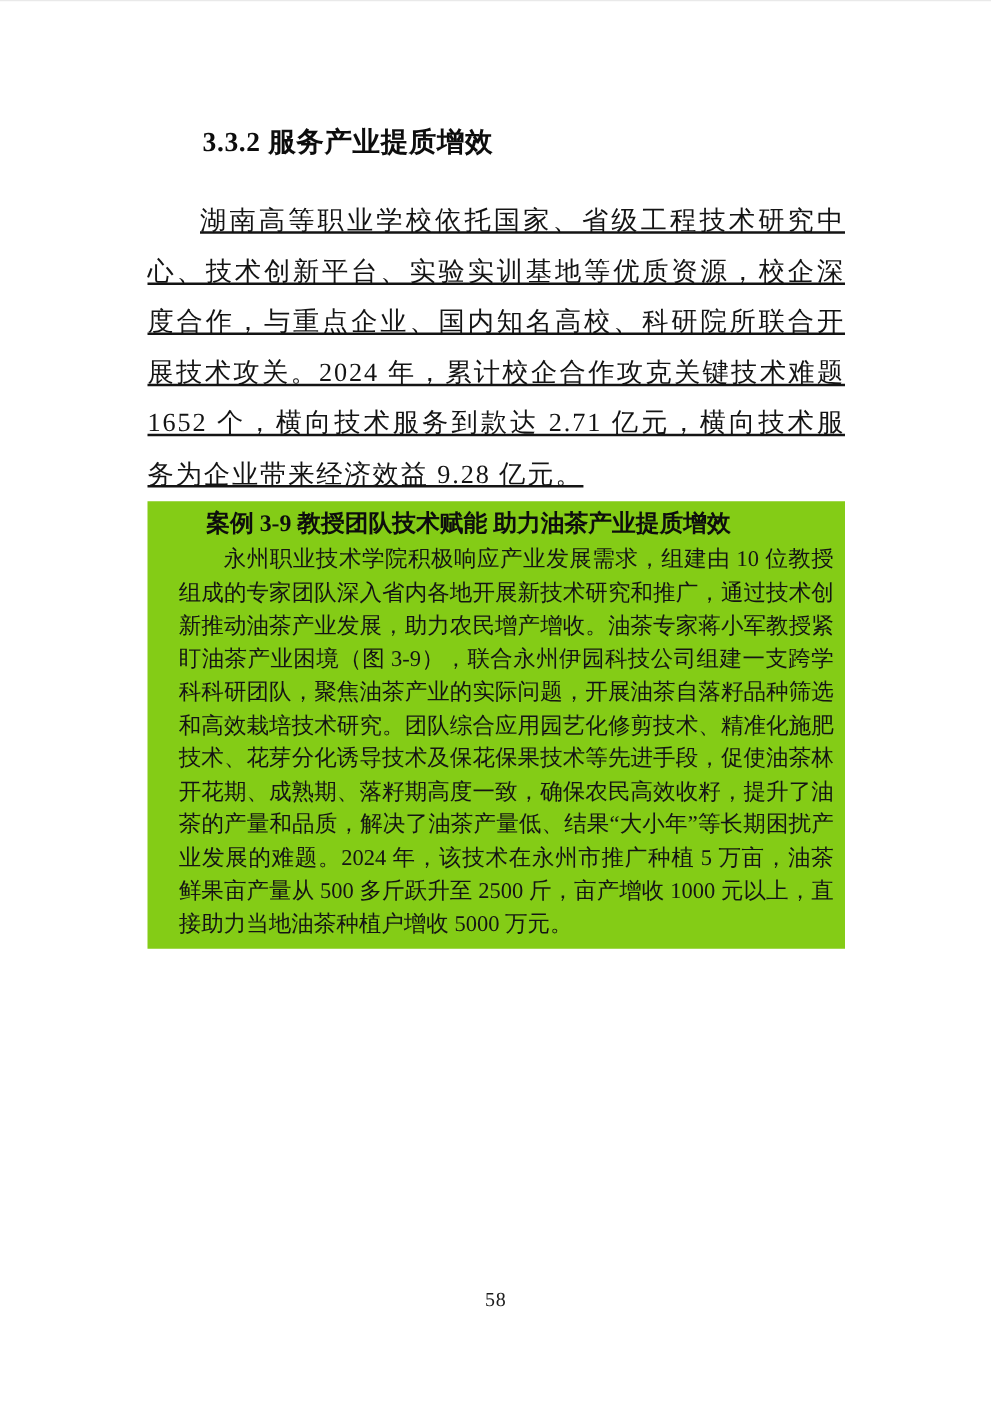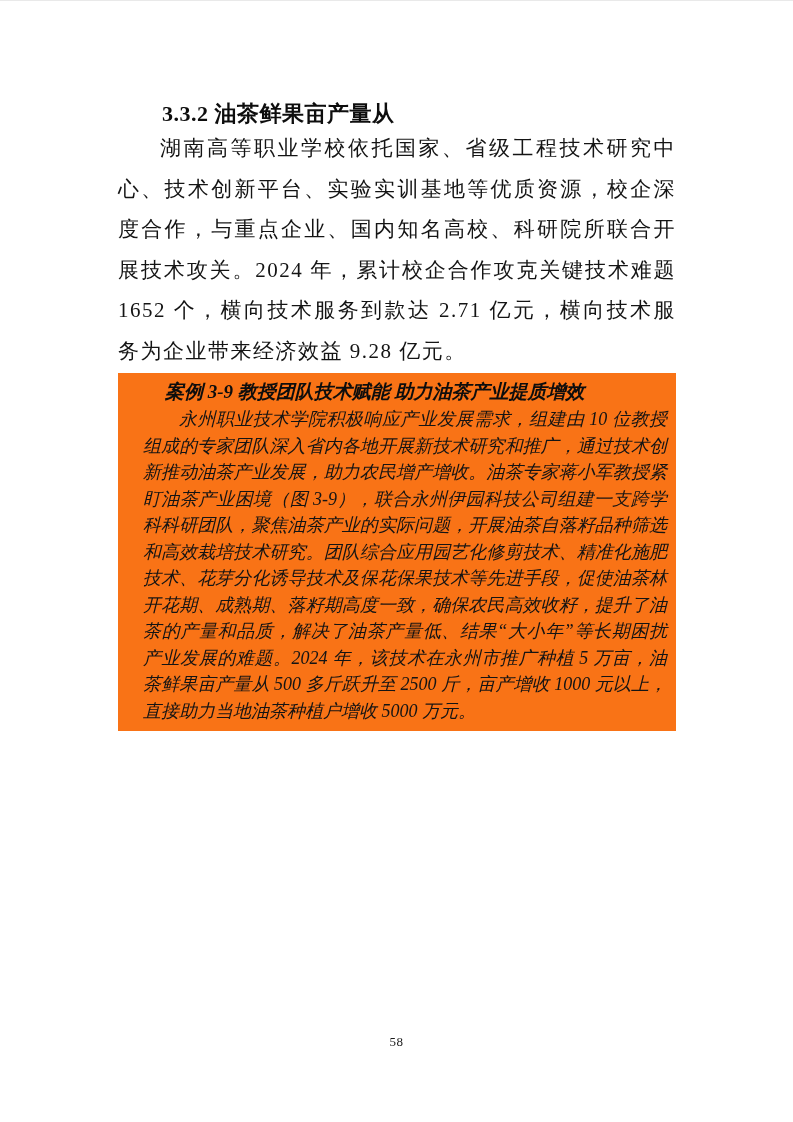--- a/index.html
+++ b/index.html
@@ -22,28 +22,29 @@
   }
   .section-heading {
     font-size: 22px;
     line-height: 28px;
     font-weight: bold;
     text-indent: 2em;
     letter-spacing: 0.5px;
     color: #0d0d0d;
   }
   .intro-paragraph {
-    margin-top: 0;
+    margin-top: 28px;
     font-size: 21px;
     line-height: 40.5px;
     letter-spacing: 1.5px;
     text-align: justify;
     text-justify: inter-character;
     text-indent: 2em;
     color: #141414;
+    text-decoration: underline;
   }
   .case-box {
     margin-top: 2px;
     background: #d9e0f1;
     padding: 5px 9px 7px 9px;
   }
   .case-title {
     font-size: 19px;
     line-height: 28px;
     font-weight: bold;
@@ -62,37 +63,37 @@
     margin-left: 16px;
   }
   .page-footer {
     position: absolute;
     top: 1032px;
     left: 0;
     width: 100%;
     text-align: center;
   }
   .page-number {
-    font-size: 13px;
+    font-size: 16px;
     color: #1c1c1c;
     letter-spacing: 0.5px;
   }
 </style>
 </head>
 <body>
 
 <div class="page-top-edge"></div>
 
 <div class="page">
 
-  <h2 class="section-heading">3.3.2 油茶鲜果亩产量从</h2>
+  <h2 class="section-heading">3.3.2 服务产业提质增效</h2>
 
   <p class="intro-paragraph">湖南高等职业学校依托国家、省级工程技术研究中心、技术创新平台、实验实训基地等优质资源，校企深度合作，与重点企业、国内知名高校、科研院所联合开展技术攻关。2024 年，累计校企合作攻克关键技术难题 1652 个，横向技术服务到款达 2.71 亿元，横向技术服务为企业带来经济效益 9.28 亿元。</p>
 
-  <div class="case-box" style="background: #f97316; font-style: italic;">
+  <div class="case-box" style="background: #84cc16;">
     <div class="case-title">案例 3-9 教授团队技术赋能 助力油茶产业提质增效</div>
     <p class="case-body">永州职业技术学院积极响应产业发展需求，组建由 10 位教授组成的专家团队深入省内各地开展新技术研究和推广，通过技术创新推动油茶产业发展，助力农民增产增收。油茶专家蒋小军教授紧盯油茶产业困境（图 3-9），联合永州伊园科技公司组建一支跨学科科研团队，聚焦油茶产业的实际问题，开展油茶自落籽品种筛选和高效栽培技术研究。团队综合应用园艺化修剪技术、精准化施肥技术、花芽分化诱导技术及保花保果技术等先进手段，促使油茶林开花期、成熟期、落籽期高度一致，确保农民高效收籽，提升了油茶的产量和品质，解决了油茶产量低、结果“大小年”等长期困扰产业发展的难题。2024 年，该技术在永州市推广种植 5 万亩，油茶鲜果亩产量从 500 多斤跃升至 2500 斤，亩产增收 1000 元以上，直接助力当地油茶种植户增收 5000 万元。</p>
   </div>
 
 </div>
 
 <div class="page-footer">
   <span class="page-number">58</span>
 </div>
 

